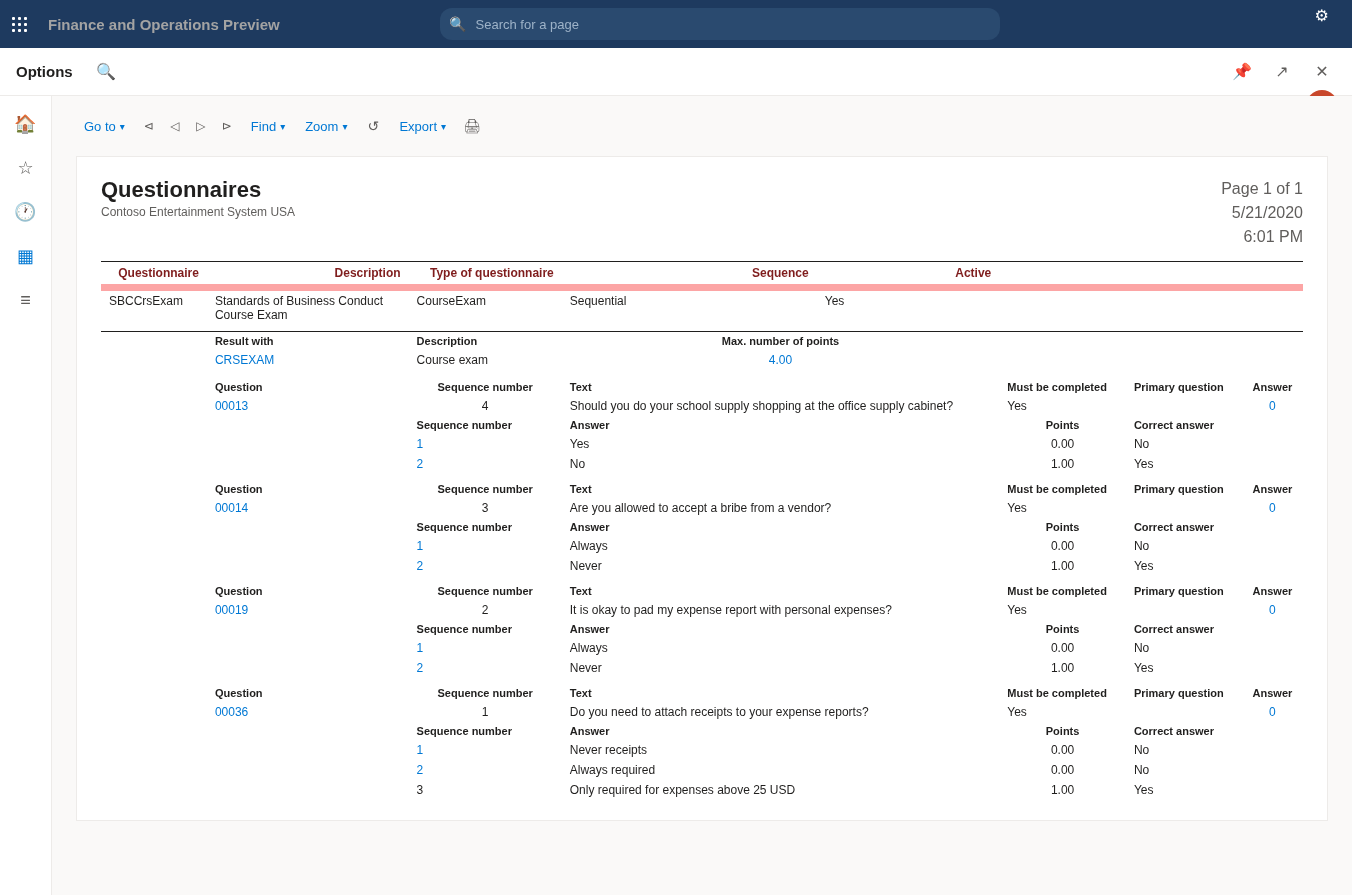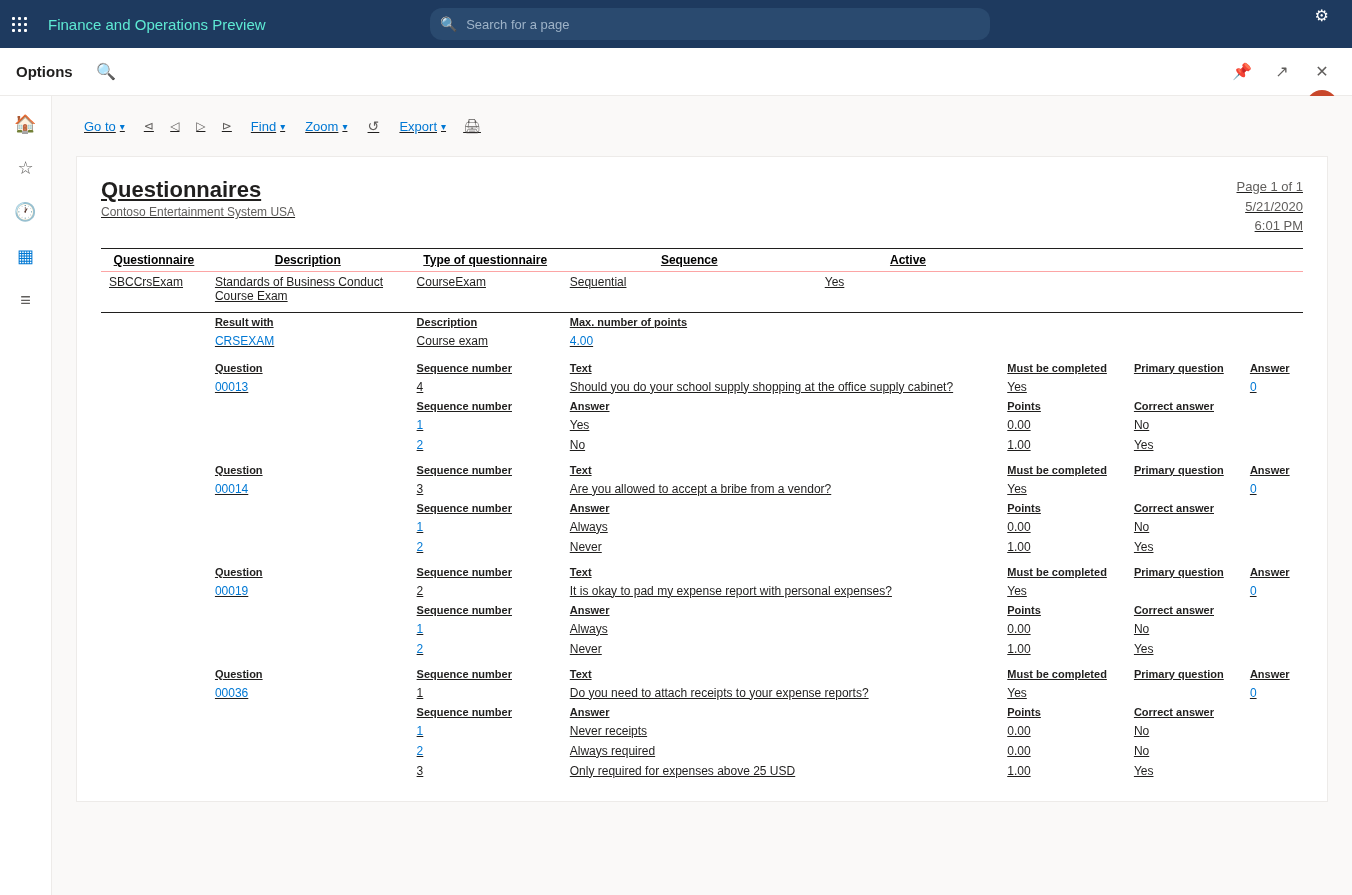--- a/index.html
+++ b/index.html
@@ -18,23 +18,23 @@
       display: grid;
       grid-template-columns: 3px 3px 3px;
       gap: 3px;
       width: 20px;
       cursor: pointer;
     }
     .top-nav-grid span {
       width: 3px; height: 3px; background: #fff; border-radius: 1px;
     }
     .top-nav-title {
-      color: #5eead4;
+      color: #a3a3a3;
       font-size: 15px;
-      font-weight: 400;
+      font-weight: 700;
       flex: 0 0 auto;
       white-space: nowrap;
     }
     .top-nav-search {
       flex: 1;
       max-width: 560px;
       margin: 0 auto;
       position: relative;
     }
     .top-nav-search input {
@@ -135,21 +135,20 @@
       border-radius: 4px;
     }
     .sidebar .sb-item.active { color: #0078d4; }
 
     
     .main-content {
       flex: 1;
       background: #faf9f8;
       overflow-y: auto;
       padding: 16px 24px;
-      text-decoration: underline;
     }
 
     
     .toolbar-row {
       display: flex;
       align-items: center;
       gap: 4px;
       margin-bottom: 16px;
     }
     .tb-btn {
@@ -198,54 +197,54 @@
       font-weight: 700;
       color: #201f1e;
     }
     .report-subtitle {
       font-size: 12px;
       color: #605e5c;
       margin-top: 2px;
     }
     .report-meta {
       text-align: right;
-      font-size: 13px;
+      font-size: 16px;
       color: #605e5c;
       line-height: 1.5;
     }
 
     
     .report-table {
       width: 100%;
       border-collapse: collapse;
       font-size: 12px;
     }
     .report-table th {
       border-top: 1px solid #201f1e;
-      border-bottom: 1px solid #fca5a5;
-      text-align: center;
+      border-bottom: 7px solid #fca5a5;
+      text-align: right;
       padding: 4px 8px;
       font-weight: 600;
-      color: #000000;
+      color: #7f1d1d;
     }
     .report-table td {
       padding: 3px 8px;
       color: #201f1e;
       vertical-align: top;
     }
     .report-table .blue-link {
       color: #0078d4;
     }
     .report-table .section-header {
       font-weight: 600;
     }
     .report-table .separator-row td {
       border-bottom: 1px solid #201f1e;
     }
-    .right-align { text-align: left; }
+    .right-align { text-align: center; }
     .sub-header-row td {
       font-weight: 600;
       font-size: 11px;
       color: #201f1e;
     }
   </style>
 </head>
 <body>
 
 <div class="top-nav">

